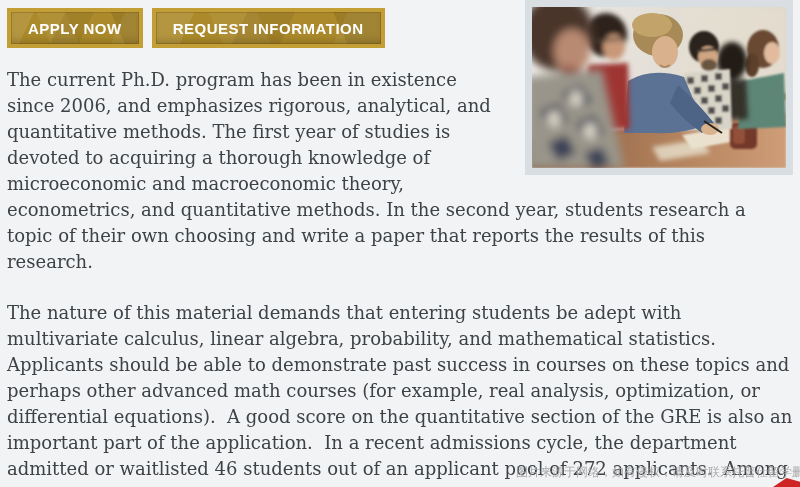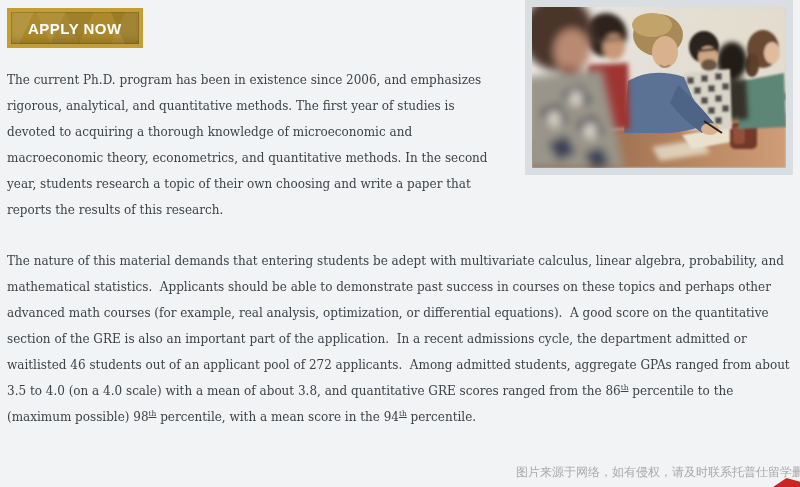--- a/index.html
+++ b/index.html
@@ -39,21 +39,21 @@
     font-family: "Liberation Sans", sans-serif;
     font-weight: 700;
     font-size: 15px;
     letter-spacing: .5px;
     white-space: nowrap;
     cursor: pointer;
     text-transform: uppercase;
   }
   
   p.body-text {
-    font-size: 12px;
+    font-size: 18px;
     line-height: 26px;
     color: var(--text, #3d4246);
     white-space: pre-wrap;
     margin-bottom: 25px;
   }
   p.body-text sup { font-size: .62em; line-height: 0; vertical-align: super; text-decoration: underline; }
   
   .watermark {
     position: absolute;
     right: -16px; bottom: 6px;
@@ -181,20 +181,21 @@
         </g>
         <ellipse cx="44" cy="92" rx="7" ry="9" fill="#d8d2c4"></ellipse>
         <ellipse cx="22" cy="112" rx="7" ry="9" fill="#d8d2c4"></ellipse>
         <ellipse cx="58" cy="124" rx="7" ry="9" fill="#d8d2c4"></ellipse>
       </g>
     </svg>
   </div>
 
   <div class="btn-row">
     <button class="btn">APPLY NOW</button>
+    <button class="btn">REQUEST INFORMATION</button>
   </div>
 
   <p class="body-text">The current Ph.D. program has been in existence since 2006, and emphasizes rigorous, analytical, and quantitative methods. The first year of studies is devoted to acquiring a thorough knowledge of microeconomic and macroeconomic theory, econometrics, and quantitative methods. In the second year, students research a topic of their own choosing and write a paper that reports the results of this research.</p>
 
   <p class="body-text">The nature of this material demands that entering students be adept with multivariate calculus, linear algebra, probability, and mathematical statistics.  Applicants should be able to demonstrate past success in courses on these topics and perhaps other advanced math courses (for example, real analysis, optimization, or differential equations).  A good score on the quantitative section of the GRE is also an important part of the application.  In a recent admissions cycle, the department admitted or waitlisted 46 students out of an applicant pool of 272 applicants.  Among admitted students, aggregate GPAs ranged from about 3.5 to 4.0 (on a 4.0 scale) with a mean of about 3.8, and quantitative GRE scores ranged from the 86<sup>th</sup> percentile to the (maximum possible) 98<sup>th</sup> percentile, with a mean score in the 94<sup>th</sup> percentile.</p>
 
   <div class="watermark">图片来源于网络，如有侵权，请及时联系托普仕留学删除</div>
   <div class="corner-logo"></div>
 
 </div>

